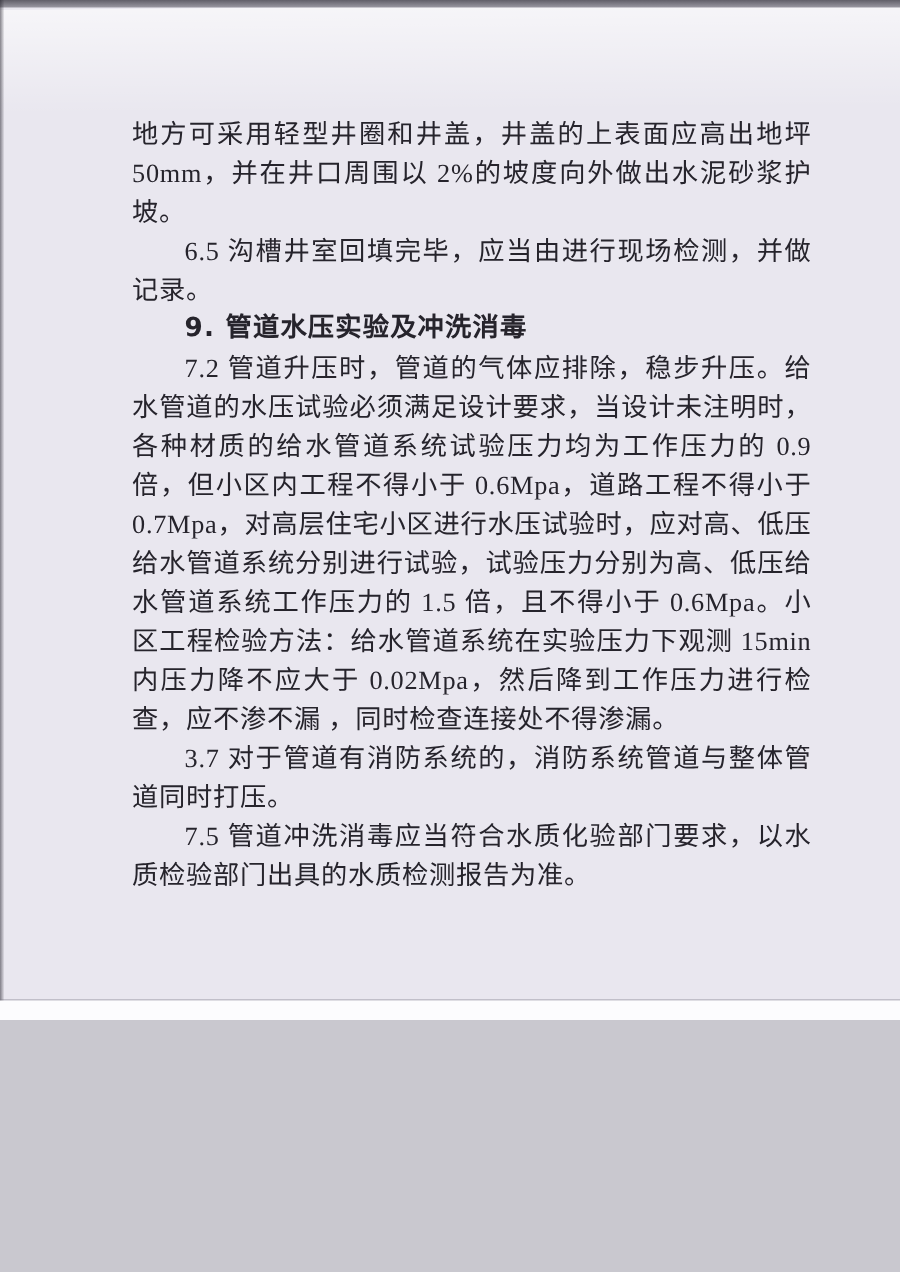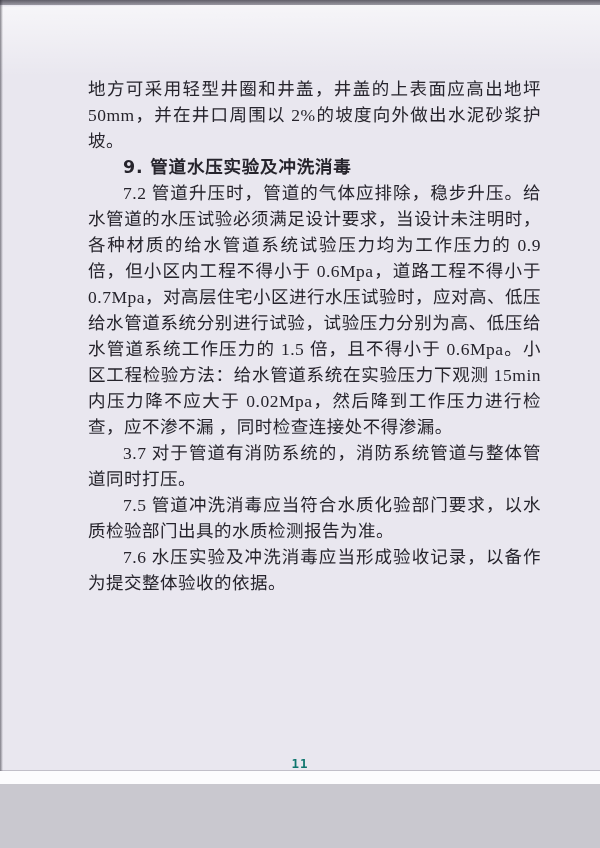--- a/index.html
+++ b/index.html
@@ -3,21 +3,21 @@
 <meta charset="utf-8">
 <style>
   html, body {
     margin: 0;
     padding: 0;
     background: #c9c8cf;
   }
   .scan {
     position: relative;
     width: 600px;
-    height: 784px;
+    height: 680px;
     background: #e9e7ef;
     overflow: hidden;
     font-family: "Liberation Serif", "DejaVu Serif", serif;
   }
   
   .edge-top {
     position: absolute;
     top: 0; left: 0; right: 0;
     height: 5px;
     background: linear-gradient(180deg, #615f69 0%, #9a98a2 100%);
@@ -88,23 +88,23 @@
 </head>
 <body>
 
 <div class="scan">
   <div class="edge-top"></div>
   <div class="top-sheen"></div>
   <div class="edge-left"></div>
 
   <div class="content">
     <p class="para no-indent">地方可采用轻型井圈和井盖，井盖的上表面应高出地坪 50mm，并在井口周围以 2%的坡度向外做出水泥砂浆护坡。</p>
+    <p class="para">6.5 沟槽井室回填完毕，应当由进行现场检测，并做记录。</p>
     <p class="para heading">9. 管道水压实验及冲洗消毒</p>
     <p class="para">7.2 管道升压时，管道的气体应排除，稳步升压。给水管道的水压试验必须满足设计要求，当设计未注明时，各种材质的给水管道系统试验压力均为工作压力的 0.9 倍，但小区内工程不得小于 0.6Mpa，道路工程不得小于 0.7Mpa，对高层住宅小区进行水压试验时，应对高、低压给水管道系统分别进行试验，试验压力分别为高、低压给水管道系统工作压力的 1.5 倍，且不得小于 0.6Mpa。小区工程检验方法：给水管道系统在实验压力下观测 15min 内压力降不应大于 0.02Mpa，然后降到工作压力进行检查，应不渗不漏 ，同时检查连接处不得渗漏。</p>
     <p class="para">3.7 对于管道有消防系统的，消防系统管道与整体管道同时打压。</p>
     <p class="para">7.5 管道冲洗消毒应当符合水质化验部门要求，以水质检验部门出具的水质检测报告为准。</p>
-    <p class="para">7.6 水压实验及冲洗消毒应当形成验收记录，以备作为提交整体验收的依据。</p>
   </div>
 
   <div class="page-number">11</div>
 
   <div class="edge-bottom"></div>
 </div>
 
 </body></html>

